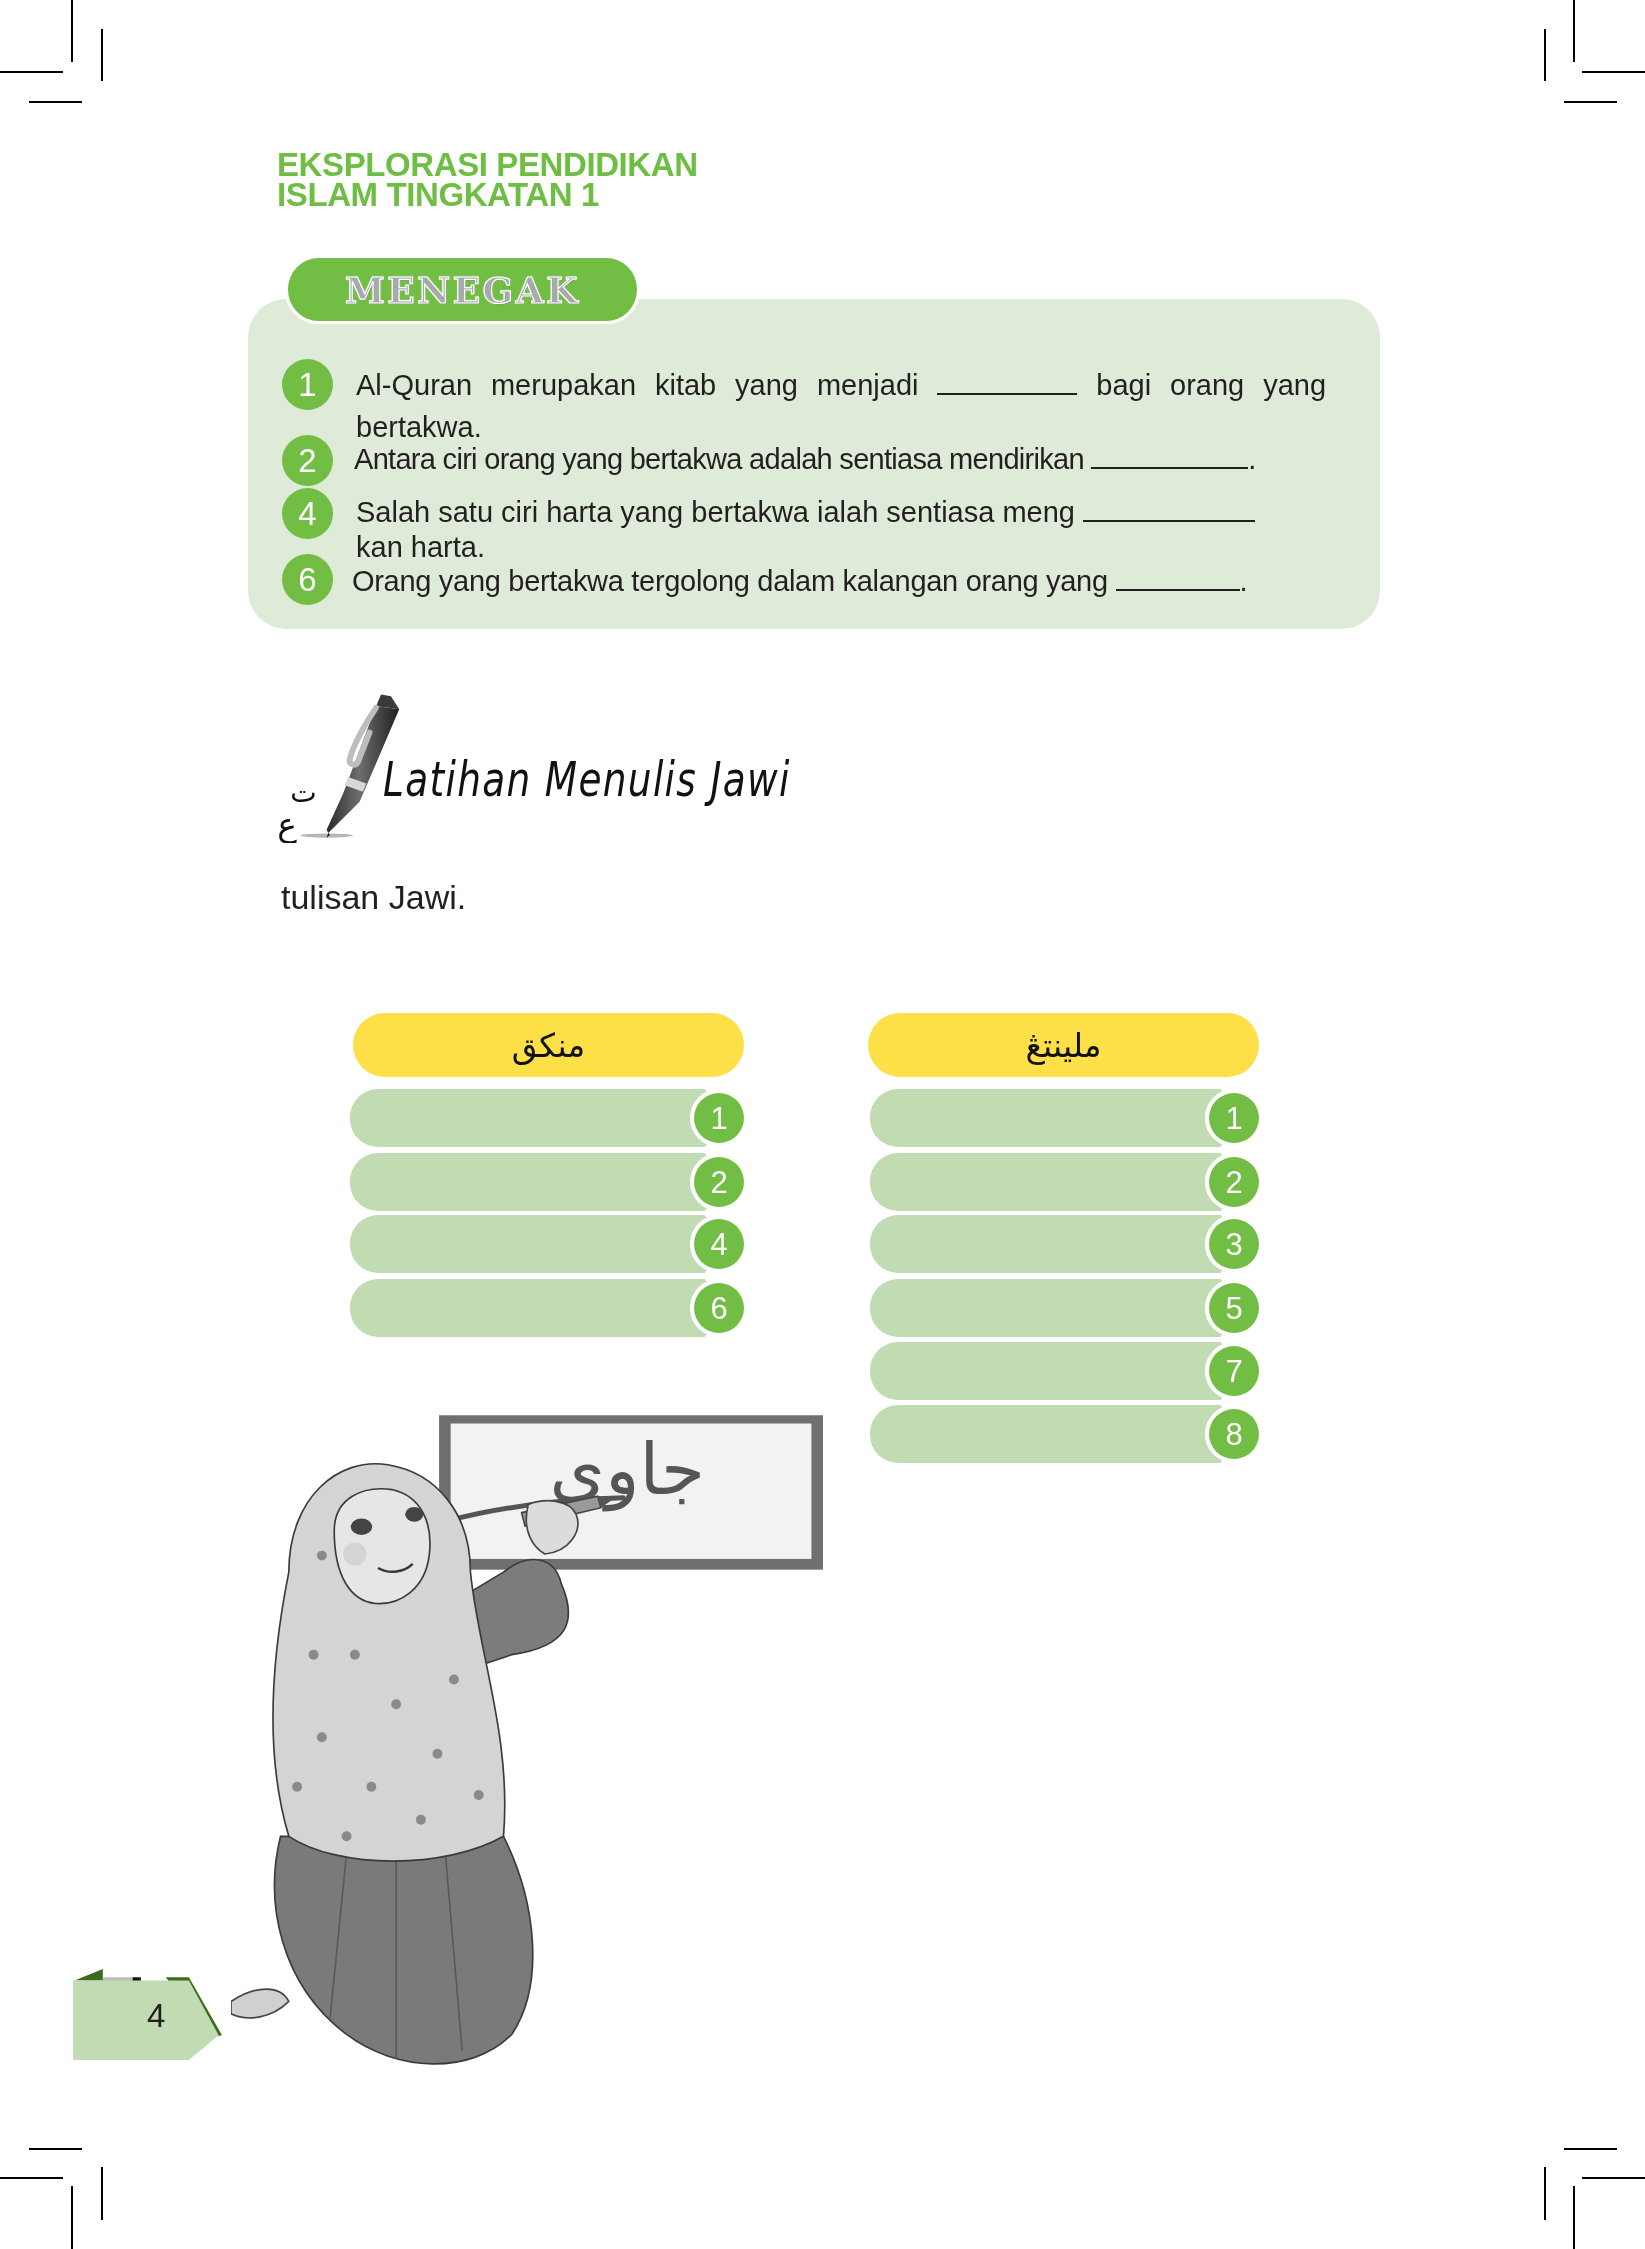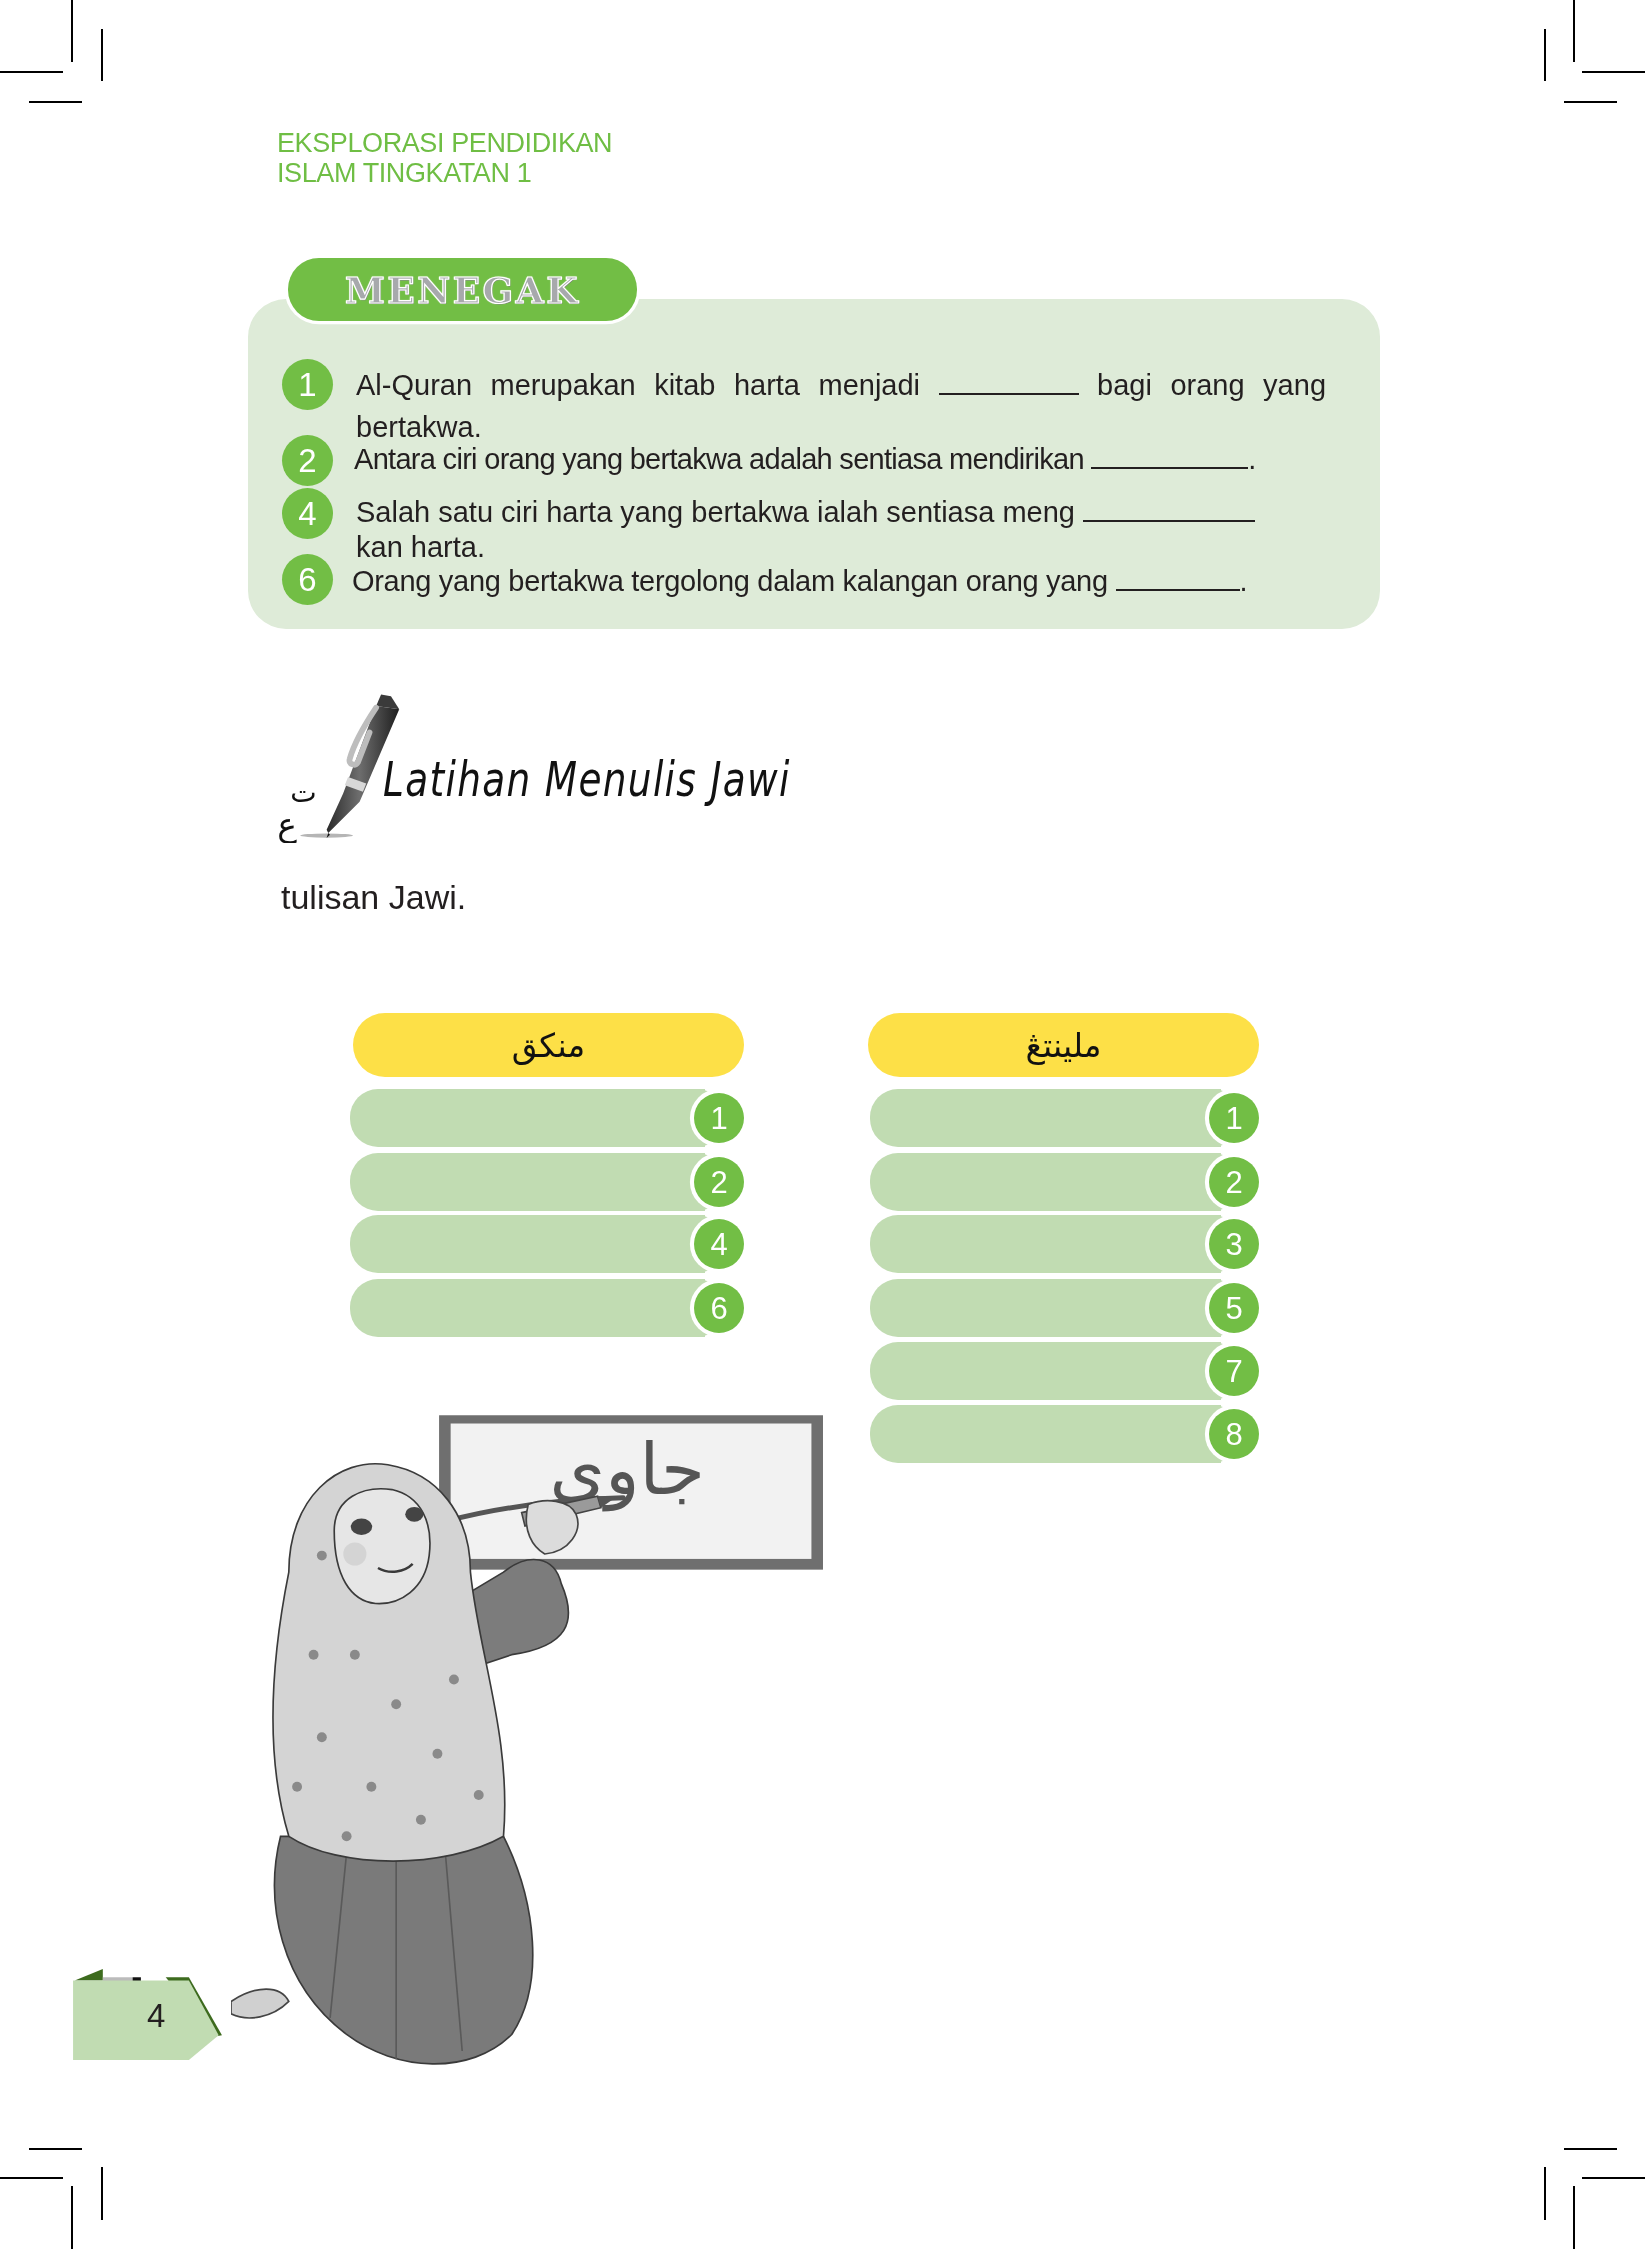--- a/index.html
+++ b/index.html
@@ -7,21 +7,21 @@
   body { position: relative; font-family: "Liberation Sans", sans-serif; color: #231f20; }
 
   .abs { position: absolute; }
 
   
   .crop { position: absolute; background: #000; }
   .crop.v { width: 1.7px; }
   .crop.h { height: 1.7px; }
 
   
-  .running-header { left: 277px; top: 128px; color: #6fbe44; font-size: 27px; line-height: 30px; letter-spacing: -0.4px; }
+  .running-header { left: 277px; top: 150px; color: #6fbe44; font-size: 33px; line-height: 30px; letter-spacing: -0.4px; font-weight: bold; }
   .running-header div { white-space: nowrap; }
 
   
   .menegak-box { left: 248px; top: 299px; width: 1132px; height: 330px; background: #deebd8; border-radius: 38px; }
   .menegak-pill { left: 288px; top: 258px; width: 349px; height: 63px; background: #72be45; border-radius: 31px;
                   box-shadow: 0 0 0 3.3px #ffffff; display: flex; align-items: center; justify-content: center; }
   .menegak-title { font-family: "DejaVu Serif", serif; font-weight: bold; font-size: 36px; letter-spacing: 2.5px; color: #a7a9ac;
                    -webkit-text-stroke: 1.2px #ffffff; text-shadow: 0 0 1.7px #fff, 0.8px 0.8px 0 #6a6a6a; }
   .q-badge { position: absolute; width: 51px; height: 51px; border-radius: 50%; background: #72be45; color: #ffffff;
              font-size: 33px; display: flex; align-items: center; justify-content: center; line-height: 1; }
@@ -82,21 +82,21 @@
 
 <div class="abs menegak-box"></div>
 <div class="abs menegak-pill">
   <span class="menegak-title">MENEGAK</span>
 </div>
 
 <div class="q-badge" style="left:282px;top:359px;">
   <span>1</span>
 </div>
 <div class="q-text justify" style="left:356px;top:368px;width:970px;">
-  <span>Al-Quran merupakan kitab harta menjadi</span>
+  <span>Al-Quran merupakan kitab yang menjadi</span>
   <span class="blank" style="width:140px;"></span>
   <span>bagi orang yang</span>
 </div>
 <div class="q-text" style="left:356px;top:410px;">bertakwa.</div>
 
 <div class="q-badge" style="left:282px;top:435px;">
   <span>2</span>
 </div>
 <div class="q-text" style="left:354px;top:442px;width:982px;letter-spacing:-0.7px;white-space:nowrap;">
   <span>Antara ciri orang yang bertakwa adalah sentiasa mendirikan</span>

